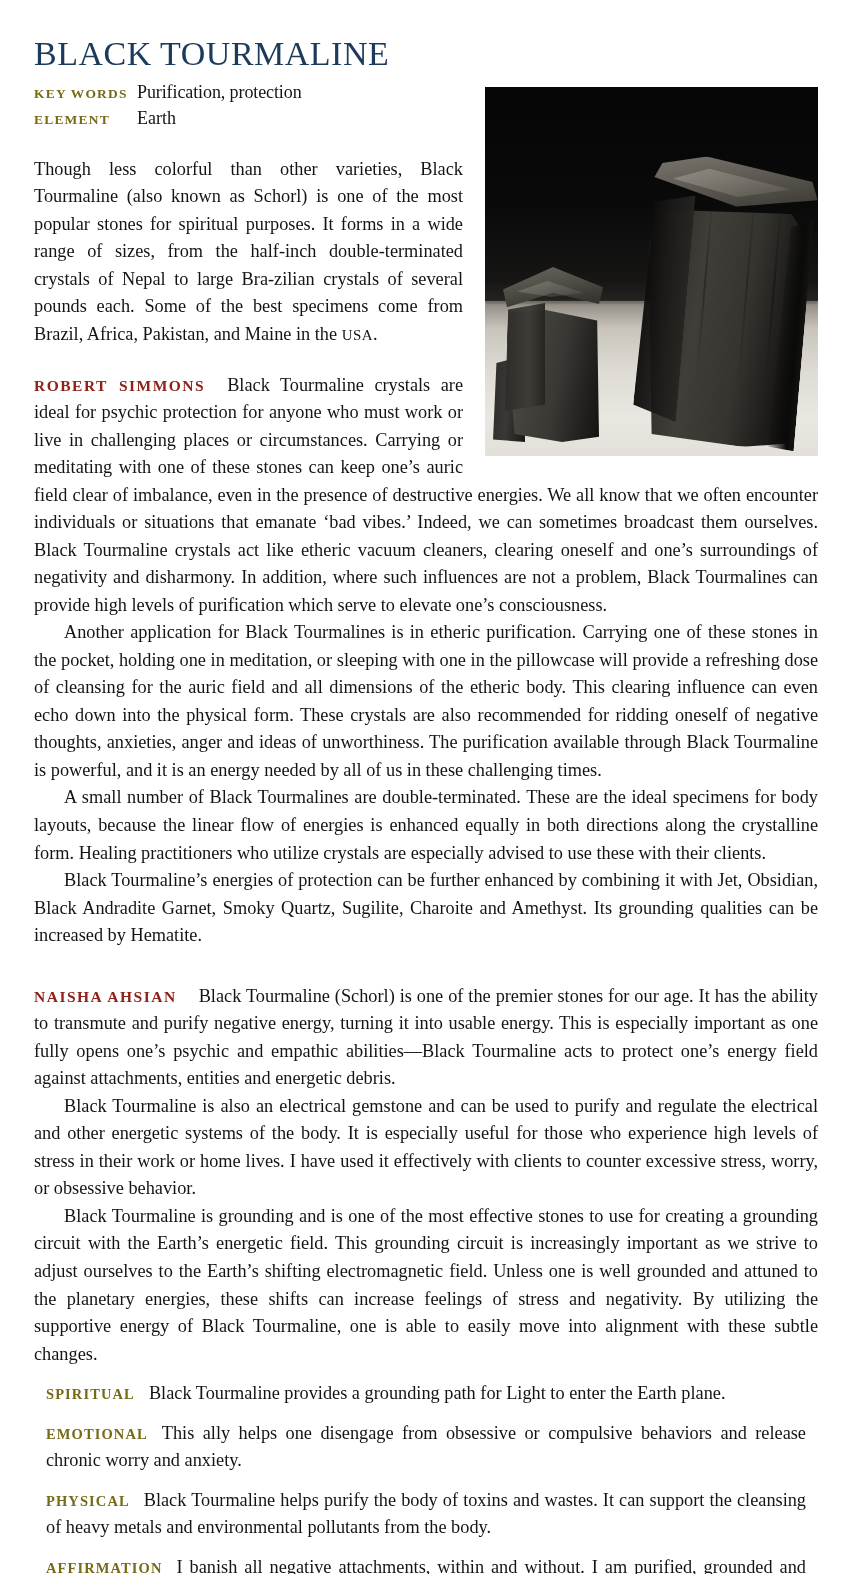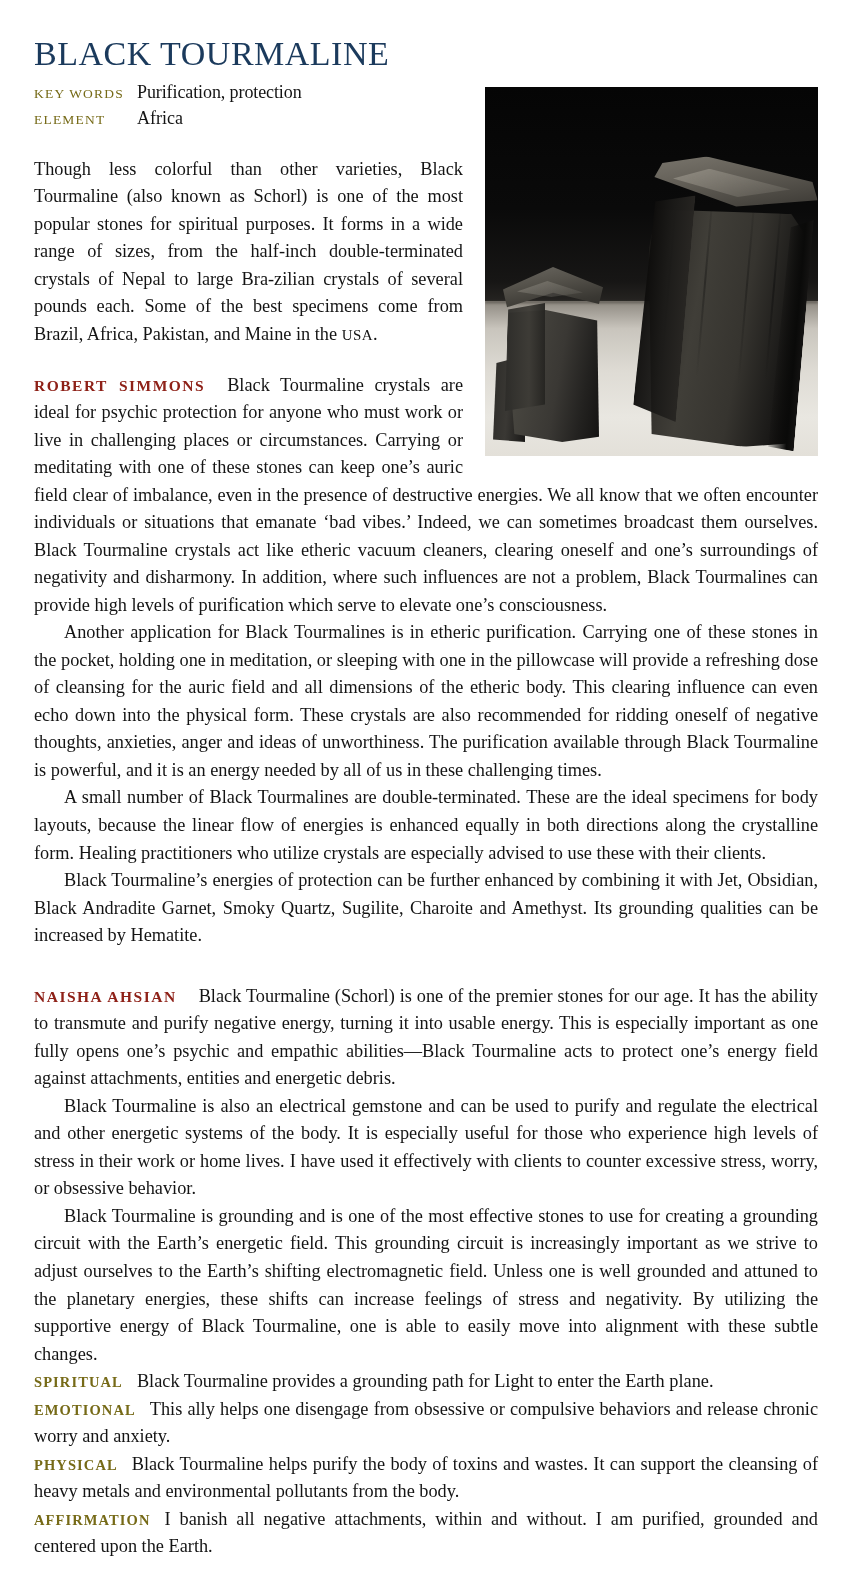--- a/index.html
+++ b/index.html
@@ -39,21 +39,21 @@
     margin: 0 0 6px 0;
   }
   .attr-row {
     display: flex;
     align-items: baseline;
     line-height: 1.42;
     margin-bottom: 1px;
   }
   .attr-label {
     color: #766a17;
-    font-weight: normal;
+    font-weight: bold;
     font-size: 13.5px;
     letter-spacing: 1.2px;
     min-width: 103px;
     font-family: "Liberation Serif", "DejaVu Serif", serif;
   }
   .attr-value {
     font-size: 18px;
     color: #141414;
     font-weight: 400;
   }
@@ -220,21 +220,21 @@
   .aspect-label {
     color: #766a17;
     font-weight: bold;
     font-size: 14.5px;
     letter-spacing: 1.1px;
   }
   .label-gap { display: inline-block; width: 14px; }
 
   .naisha-block { margin-top: 33px; }
   .aspects { margin-top: 0; }
-  .aspects p { margin: 0; text-indent: 0; text-align: justify; }
+  .aspects p { margin: 12px; text-indent: 0; text-align: justify; }
 
   .smallcaps { font-size: 0.82em; letter-spacing: 0.4px; }
   .clearer { clear: both; height: 0; }
 </style>
 </head>
 <body>
 
 <div class="page">
 
   <figure class="photo">
@@ -265,21 +265,21 @@
 
   <h1 class="title">BLACK TOURMALINE</h1>
 
   <div class="attrs">
     <div class="attr-row">
       <span class="attr-label">KEY WORDS</span>
       <span class="attr-value tight">Purification, protection</span>
     </div>
     <div class="attr-row">
       <span class="attr-label">ELEMENT</span>
-      <span class="attr-value">Africa</span>
+      <span class="attr-value">Earth</span>
     </div>
   </div>
 
   <p class="intro-para"><span>Though less colorful than other varieties, Black Tourmaline (also known as Schorl) is one of the most popular stones for spiritual purposes. It forms in a wide range of sizes, from the half-inch double-terminated crystals of Nepal to large Bra-zilian crystals of several pounds each. Some of the best specimens come from Brazil, Africa, Pakistan, and Maine in the </span><span class="smallcaps">USA</span><span>.</span></p>
 
   <div class="section">
     <p class="lead-para"><span class="byline">ROBERT SIMMONS</span><span class="byline-gap"></span><span>Black Tourmaline crystals are ideal for psychic protection for anyone who must work or live in challenging places or circumstances. Carrying or meditating with one of these stones can keep one’s auric field clear of imbalance, even in the presence of destructive energies. We all know that we often encounter individuals or situations that emanate ‘bad vibes.’ Indeed, we can sometimes broadcast them ourselves. Black Tourmaline crystals act like etheric vacuum cleaners, clearing oneself and one’s surroundings of negativity and disharmony. In addition, where such influences are not a problem, Black Tourmalines can provide high levels of purification which serve to elevate one’s consciousness.</span></p>
     <p class="para">Another application for Black Tourmalines is in etheric purification. Carrying one of these stones in the pocket, holding one in meditation, or sleeping with one in the pillowcase will provide a refreshing dose of cleansing for the auric field and all dimensions of the etheric body. This clearing influence can even echo down into the physical form. These crystals are also recommended for ridding oneself of negative thoughts, anxieties, anger and ideas of unworthiness. The purification available through Black Tourmaline is powerful, and it is an energy needed by all of us in these challenging times.</p>
     <p class="para">A small number of Black Tourmalines are double-terminated. These are the ideal specimens for body layouts, because the linear flow of energies is enhanced equally in both directions along the crystalline form. Healing practitioners who utilize crystals are especially advised to use these with their clients.</p>
     <p class="para">Black Tourmaline’s energies of protection can be further enhanced by combining it with Jet, Obsidian, Black Andradite Garnet, Smoky Quartz, Sugilite, Charoite and Amethyst. Its grounding qualities can be increased by Hematite.</p>

